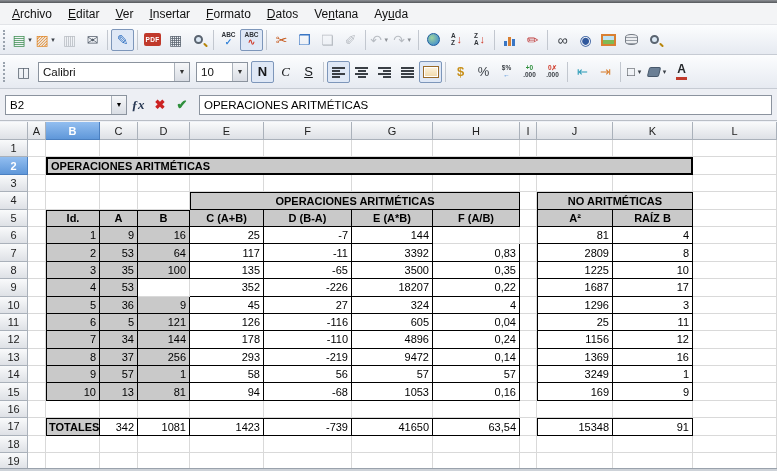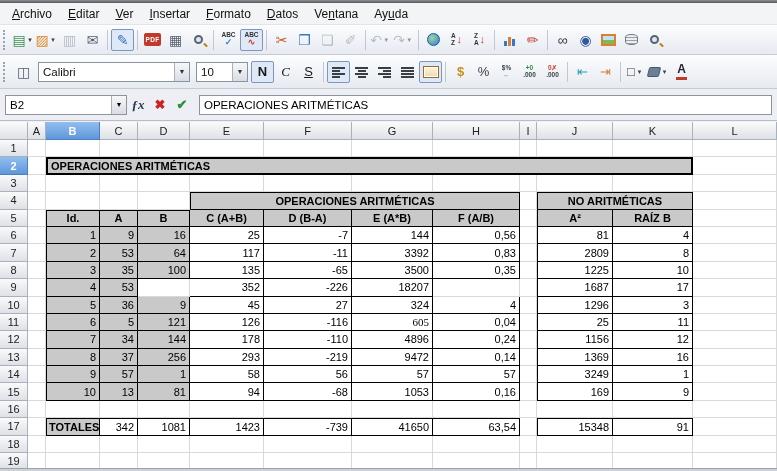--- a/index.html
+++ b/index.html
@@ -590,54 +590,54 @@
       <div class="tcell hcell" style="grid-area: 6 / 6;">C (A+B)</div>
       <div class="tcell hcell" style="grid-area: 6 / 7;">D (B-A)</div>
       <div class="tcell hcell" style="grid-area: 6 / 8;">E (A*B)</div>
       <div class="tcell hcell" style="grid-area: 6 / 9;">F (A/B)</div>
       <div class="tcell gval bl" style="grid-area: 7 / 3;">1</div>
       <div class="tcell gval" style="grid-area: 7 / 4;">9</div>
       <div class="tcell gval" style="grid-area: 7 / 5;">16</div>
       <div class="tcell wval" style="grid-area: 7 / 6;">25</div>
       <div class="tcell wval" style="grid-area: 7 / 7;">-7</div>
       <div class="tcell wval" style="grid-area: 7 / 8;">144</div>
-      <div class="tcell wval" style="grid-area: 7 / 9;">0,56</div>
       <div class="tcell gval bl" style="grid-area: 8 / 3;">2</div>
       <div class="tcell gval" style="grid-area: 8 / 4;">53</div>
       <div class="tcell gval" style="grid-area: 8 / 5;">64</div>
       <div class="tcell wval" style="grid-area: 8 / 6;">117</div>
       <div class="tcell wval" style="grid-area: 8 / 7;">-11</div>
       <div class="tcell wval" style="grid-area: 8 / 8;">3392</div>
       <div class="tcell wval" style="grid-area: 8 / 9;">0,83</div>
       <div class="tcell gval bl" style="grid-area: 9 / 3;">3</div>
       <div class="tcell gval" style="grid-area: 9 / 4;">35</div>
       <div class="tcell gval" style="grid-area: 9 / 5;">100</div>
       <div class="tcell wval" style="grid-area: 9 / 6;">135</div>
       <div class="tcell wval" style="grid-area: 9 / 7;">-65</div>
       <div class="tcell wval" style="grid-area: 9 / 8;">3500</div>
       <div class="tcell wval" style="grid-area: 9 / 9;">0,35</div>
       <div class="tcell gval bl" style="grid-area: 10 / 3;">4</div>
       <div class="tcell gval" style="grid-area: 10 / 4;">53</div>
       <div class="tcell gval" style="grid-area: 10 / 5; margin-top: 40px;">289</div>
       <div class="tcell wval" style="grid-area: 10 / 6;">352</div>
       <div class="tcell wval" style="grid-area: 10 / 7;">-226</div>
       <div class="tcell wval" style="grid-area: 10 / 8;">18207</div>
+      <div class="tcell wval" style="grid-area: 10 / 9;">0,22</div>
       <div class="tcell gval bl" style="grid-area: 11 / 3;">5</div>
       <div class="tcell gval" style="grid-area: 11 / 4;">36</div>
       <div class="tcell gval" style="grid-area: 11 / 5;">9</div>
       <div class="tcell wval" style="grid-area: 11 / 6;">45</div>
       <div class="tcell wval" style="grid-area: 11 / 7;">27</div>
       <div class="tcell wval" style="grid-area: 11 / 8;">324</div>
       <div class="tcell wval" style="grid-area: 11 / 9;">4</div>
       <div class="tcell gval bl" style="grid-area: 12 / 3;">6</div>
       <div class="tcell gval" style="grid-area: 12 / 4;">5</div>
       <div class="tcell gval" style="grid-area: 12 / 5;">121</div>
       <div class="tcell wval" style="grid-area: 12 / 6;">126</div>
       <div class="tcell wval" style="grid-area: 12 / 7;">-116</div>
-      <div class="tcell wval" style="grid-area: 12 / 8; font-family: Liberation Serif, serif;">605</div>
+      <div class="tcell wval" style="grid-area: 12 / 8;">605</div>
       <div class="tcell wval" style="grid-area: 12 / 9;">0,04</div>
       <div class="tcell gval bl" style="grid-area: 13 / 3;">7</div>
       <div class="tcell gval" style="grid-area: 13 / 4;">34</div>
       <div class="tcell gval" style="grid-area: 13 / 5;">144</div>
       <div class="tcell wval" style="grid-area: 13 / 6;">178</div>
       <div class="tcell wval" style="grid-area: 13 / 7;">-110</div>
       <div class="tcell wval" style="grid-area: 13 / 8;">4896</div>
       <div class="tcell wval" style="grid-area: 13 / 9;">0,24</div>
       <div class="tcell gval bl" style="grid-area: 14 / 3;">8</div>
       <div class="tcell gval" style="grid-area: 14 / 4;">37</div>

